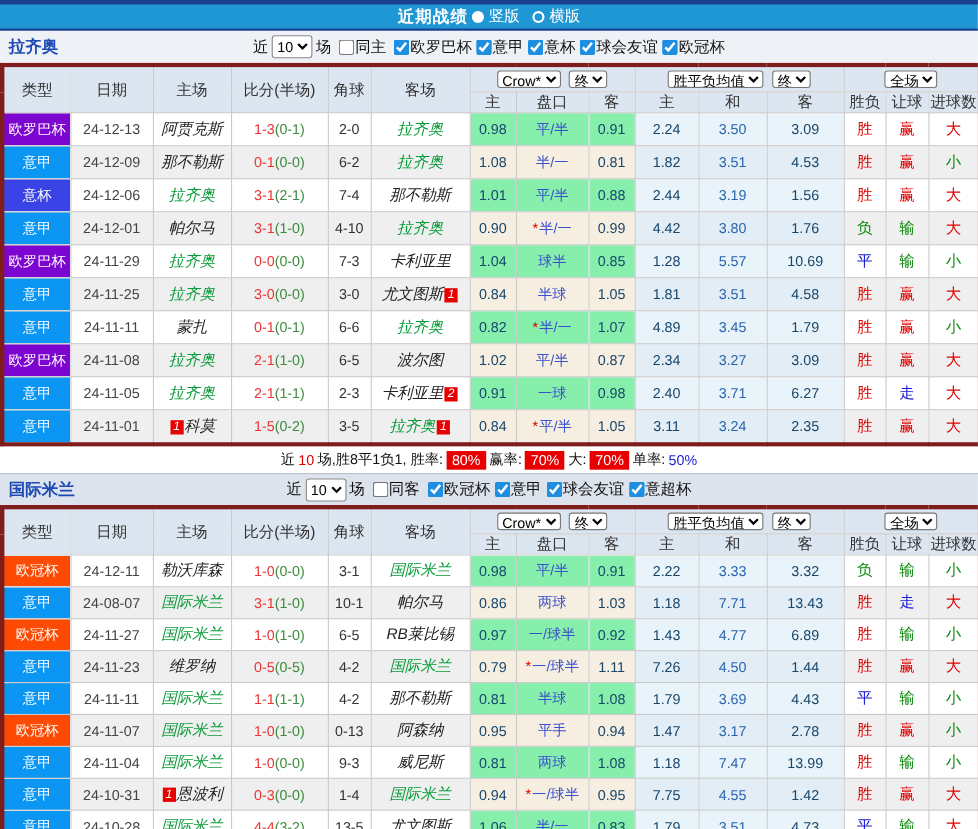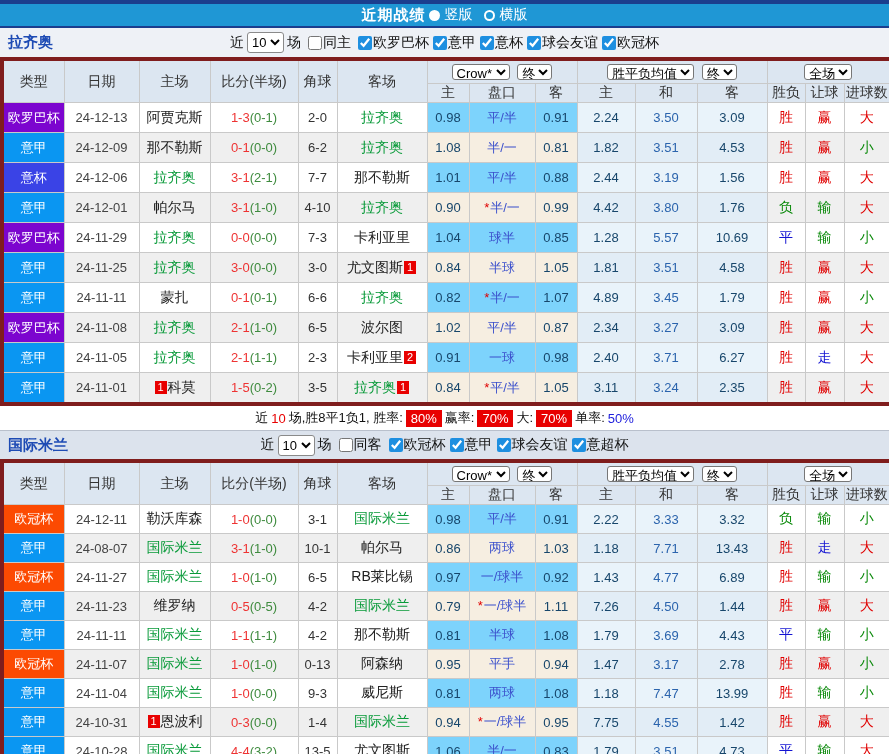--- a/index.html
+++ b/index.html
@@ -34,27 +34,27 @@
   thead tr.h1 th{height:22px;}
   thead tr.h2 th{height:17px;}
   thead th.grp select{font-size:13px;height:16px;border:1px solid #777;border-radius:3px;background:#fff;margin:0 2px;text-decoration:underline;}
   .t0 tbody td{height:29px;}
   .t1 tbody td{height:28px;}
   tbody td{font-size:13px;color:#333;}
   tr.r-odd td{background:#fff;}
   tr.r-even td{background:#efefef;}
   td.c-type{color:#fff;font-size:13px;}
   td.c-date{color:#444;}
-  td.c-team{font-size:14px;color:#222;}
+  td.c-team{font-size:14px;color:#222;font-style:italic;}
   .team-green{color:#089a39;}
   td.c-score{font-size:13px;}
   .score-main{color:#ee3333;}
   .score-half{color:#3e8b3e;}
   td.c-corner{color:#333;}
-  tr.r-odd td.c-crow{background:#7dd3fc;}
+  tr.r-odd td.c-crow{background:#86efac;}
   tr.r-even td.c-crow{background:#f6eee1;}
   td.c-crow{color:#17466b;}
   td.c-line{color:#3b50cc;font-size:13px;}
   .star{color:#e00000;margin-right:1px;}
   tr.r-odd td.c-eu{background:#e9f3fa;}
   tr.r-even td.c-eu{background:#e2edf6;}
   td.c-eu{color:#17466b;}
   td.c-mid{color:#2b64ad;}
   td.c-res{font-size:14px;}
   .redcard{display:inline-block;background:#e80000;color:#fff;font-size:11px;line-height:13px;min-width:8px;padding:0 2px;margin:0 1px;vertical-align:1px;}
@@ -193,21 +193,21 @@
         <td class="c-eu">4.53</td>
         <td class="c-res" style="color: rgb(224, 0, 0);">胜</td>
         <td class="c-res" style="color: rgb(224, 0, 0);">赢</td>
         <td class="c-res" style="color: rgb(11, 138, 11);">小</td>
       </tr>
       <tr class="r-odd">
         <td class="c-type" style="background: rgb(58, 67, 230);">意杯</td>
         <td class="c-date">24-12-06</td>
         <td class="c-team"><span class="team-green">拉齐奥</span></td>
         <td class="c-score"><span class="score-main">3-1</span><span class="score-half">(2-1)</span></td>
-        <td class="c-corner">7-7</td>
+        <td class="c-corner">7-4</td>
         <td class="c-team"><span>那不勒斯</span></td>
         <td class="c-crow">1.01</td>
         <td class="c-crow c-line"><span>平/半</span></td>
         <td class="c-crow">0.88</td>
         <td class="c-eu">2.44</td>
         <td class="c-eu c-mid">3.19</td>
         <td class="c-eu">1.56</td>
         <td class="c-res" style="color: rgb(224, 0, 0);">胜</td>
         <td class="c-res" style="color: rgb(224, 0, 0);">赢</td>
         <td class="c-res" style="color: rgb(224, 0, 0);">大</td>

